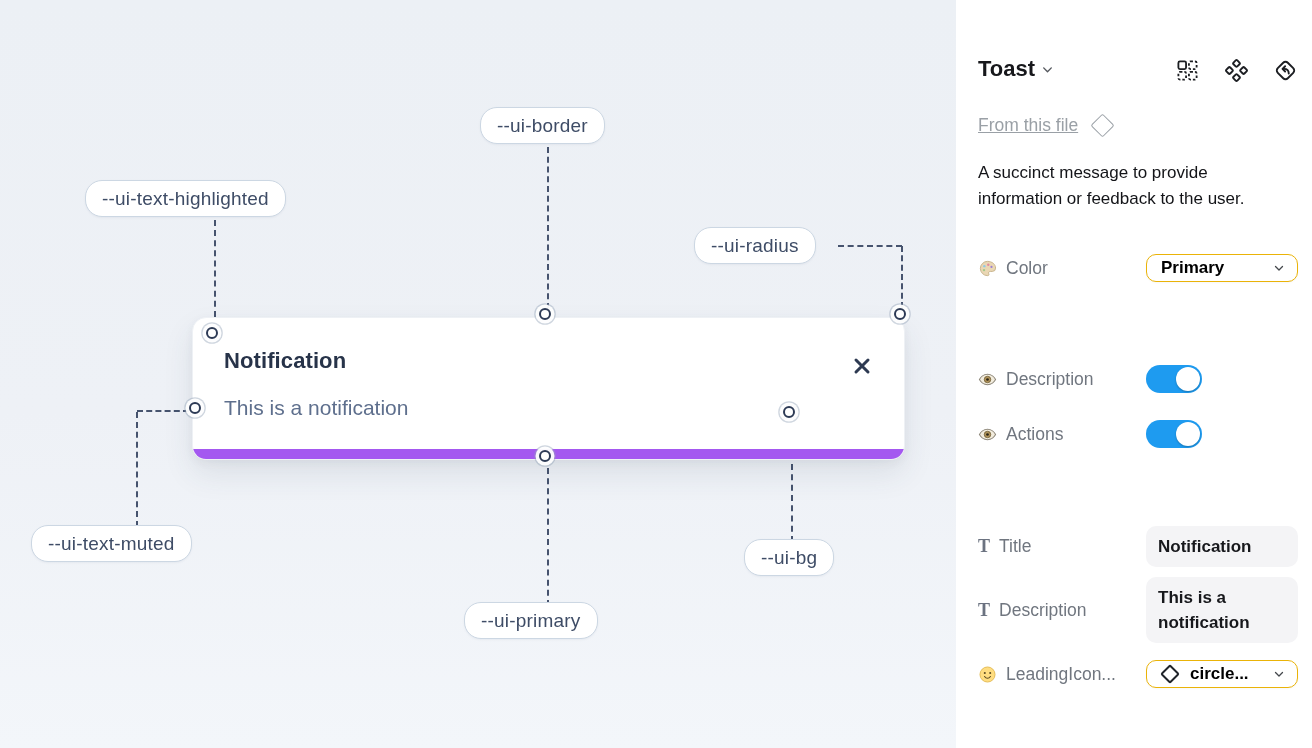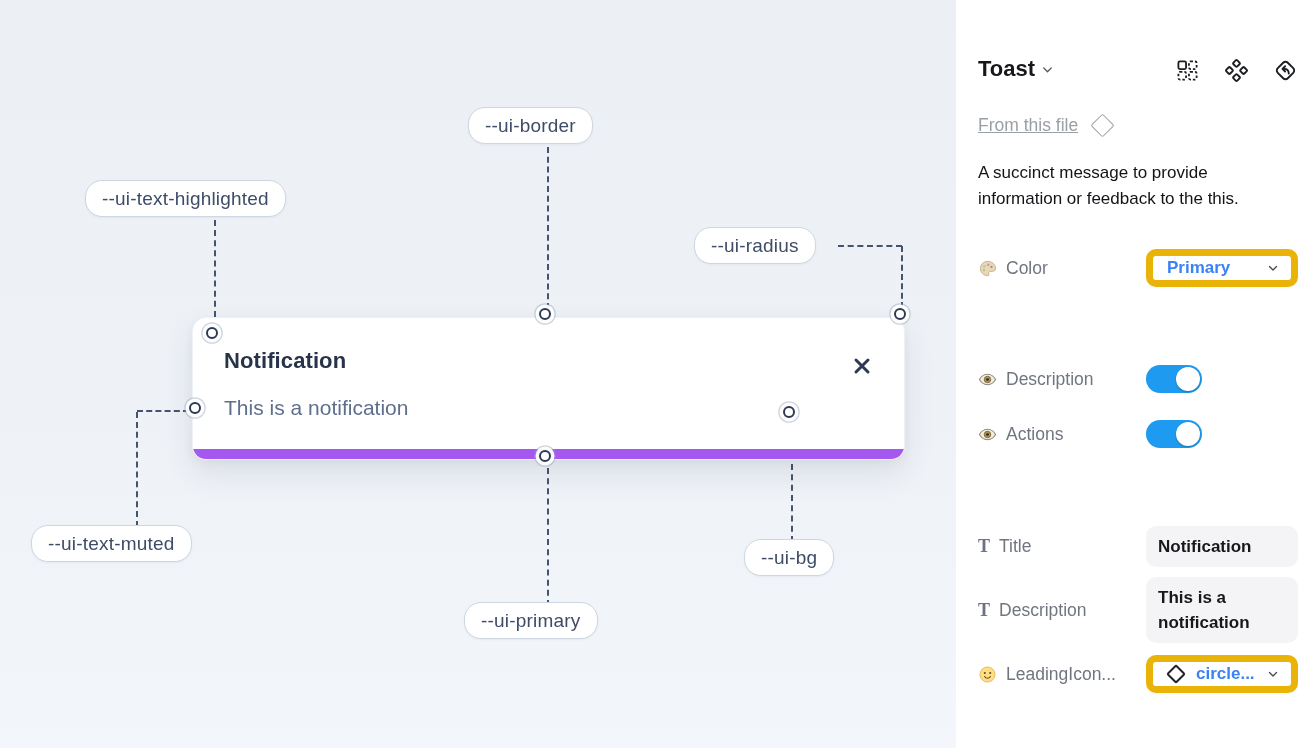--- a/index.html
+++ b/index.html
@@ -98,23 +98,23 @@
   .picon-diamond {
     width: 13px; height: 13px; background: #6b7280; border-radius: 2px;
     transform: rotate(45deg); margin: 0 3px; flex: 0 0 auto;
   }
   .picon-T {
     font-family: "Liberation Serif", "DejaVu Serif", serif;
     font-size: 18px; font-weight: 700; color: #6b7280; flex: 0 0 auto;
   }
 
   .dropdown {
-    height: 38px; background: #fff; border: 7px solid #eab308; border-radius: 10px;
+    height: 28px; background: #fff; border: 1px solid #eab308; border-radius: 10px;
     display: flex; align-items: center; padding: 0 12px 0 14px;
-    font-size: 17px; font-weight: 700; color: #3b82f6; cursor: pointer;
+    font-size: 17px; font-weight: 700; color: #000000; cursor: pointer;
     box-shadow: 0 1px 2px rgba(0,0,0,.03);
   }
   .dropdown .chev { margin-left: auto; }
   .dropdown .dd-diamond {
     width: 14px; height: 14px; border: 2px solid #1f2329; border-radius: 2px;
     transform: rotate(45deg); margin: 0 5px 0 2px; flex: 0 0 auto;
   }
   .dropdown .dd-text { margin-left: 8px; white-space: nowrap; overflow: hidden; text-overflow: ellipsis; }
 
   .tfield {
@@ -155,21 +155,21 @@
       <div class="toast-title">Notification</div>
       <div class="toast-desc">This is a notification</div>
       <div class="toast-close">
         <svg width="20" height="20" viewBox="0 0 20 20">
             <path d="M4 4 L16 16 M16 4 L4 16" stroke="#2e3a52" stroke-width="3" stroke-linecap="round"></path>
           </svg>
       </div>
       <div class="toast-progress" style="background:#a458f0;"></div>
     </div>
 
-    <div class="pill" style="left:468px; top:107px;">--ui-border</div>
+    <div class="pill" style="left:480px; top:107px;">--ui-border</div>
     <div class="pill" style="left:85px;  top:180px;">--ui-text-highlighted</div>
     <div class="pill" style="left:694px; top:227px;">--ui-radius</div>
     <div class="pill" style="left:31px;  top:525px;">--ui-text-muted</div>
     <div class="pill" style="left:464px; top:602px;text-align:right;">--ui-primary</div>
     <div class="pill" style="left:744px; top:539px;">--ui-bg</div>
 
     <div class="dot" style="left:206px; top:327px;"></div>
     <div class="dot" style="left:539px; top:308px;"></div>
     <div class="dot" style="left:894px; top:308px;"></div>
     <div class="dot" style="left:189px; top:402px;"></div>
@@ -206,21 +206,21 @@
         <path d="M15.4 15.2 c0-3.4-2.1-4.9-4.8-4.9 h-1.4" fill="none" stroke="#1c1e22" stroke-width="2" stroke-linecap="round"></path>
         <path d="M11.6 7.6 L8.9 10.3 L11.6 13" fill="none" stroke="#1c1e22" stroke-width="2" stroke-linecap="round" stroke-linejoin="round"></path>
       </svg>
     </div>
 
     <div class="source-row">
       <span class="source-text">From this file</span>
       <span class="diamond-outline"></span>
     </div>
 
-    <p class="panel-desc">A succinct message to provide information or feedback to the this.</p>
+    <p class="panel-desc">A succinct message to provide information or feedback to the user.</p>
 
     <div class="prow" style="top:249px; height:38px;">
       <span class="prow-label">
         <svg class="picon" viewBox="0 0 24 24">
           <path d="M12 3a9 9 0 100 18c1.9 0 2.3-1.2 1.6-2.3-.9-1.5.2-3 2-3H18a4.2 4.2 0 004.2-4.2C22.2 6.6 17.6 3 12 3z" fill="#ead7b4" stroke="#c6b28a" stroke-width="1.2"></path>
           <circle cx="8" cy="9" r="1.5" fill="#8ecae6"></circle>
             <circle cx="13" cy="7.3" r="1.5" fill="#e28aa0"></circle>
           <circle cx="17" cy="10" r="1.4" fill="#9b7fd4"></circle>
             <circle cx="7.6" cy="14" r="1.5" fill="#a4c98a"></circle>
         </svg>

